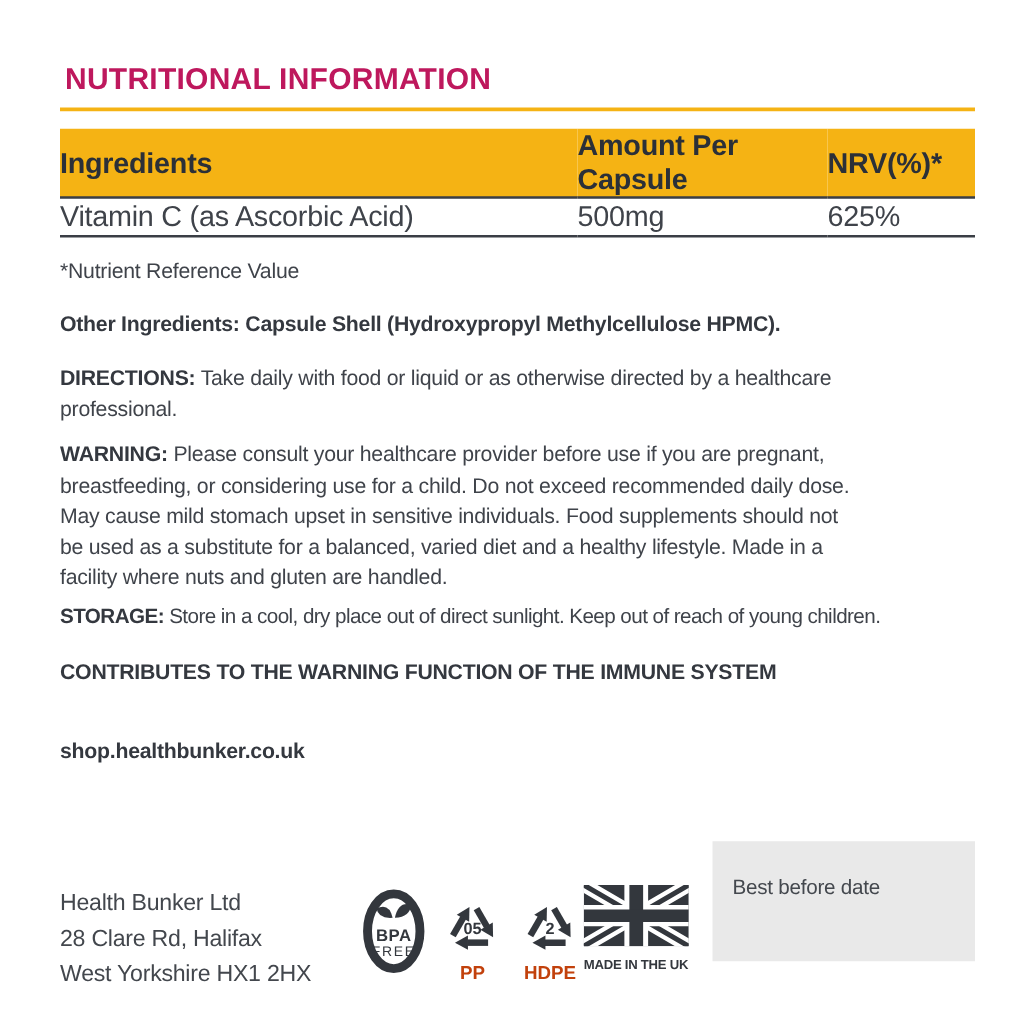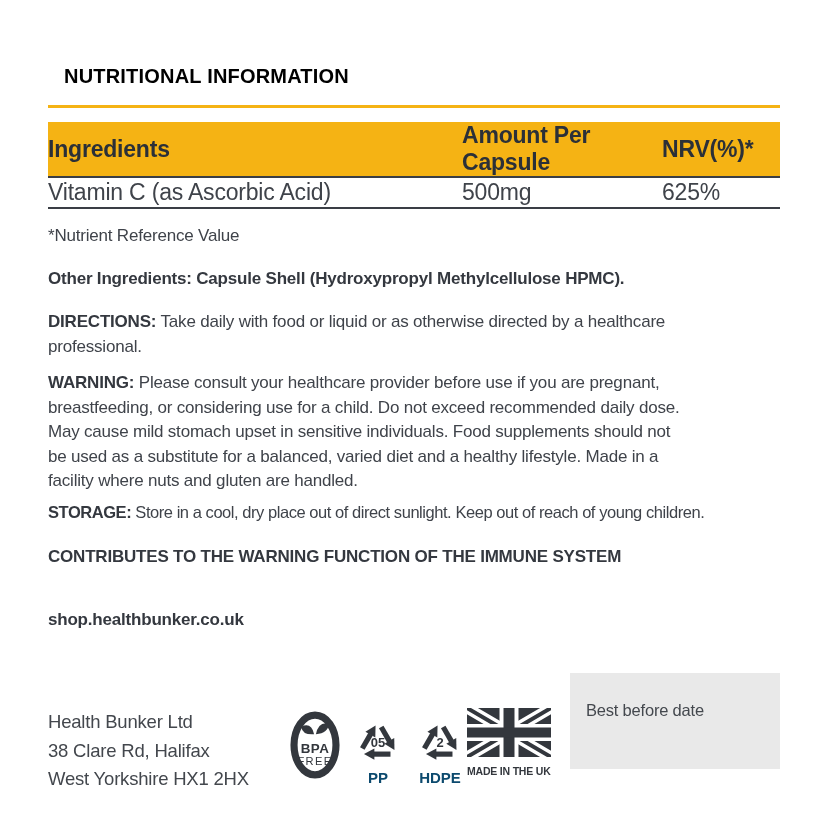--- a/index.html
+++ b/index.html
@@ -7,23 +7,23 @@
     position:relative;
     width:827px;height:827px;
     background:#ffffff;
     font-family:"Liberation Sans", sans-serif;
     color:#3F434A;
     box-sizing:border-box;
     padding:47px 47px 0 48px;
     overflow:hidden;
   }
   .title{
-    margin:16px;
-    font-size:20px;line-height:26px;font-weight:700;
-    color:#000000;letter-spacing:.2px;
+    margin:4px;
+    font-size:24px;line-height:26px;font-weight:700;
+    color:#be185d;letter-spacing:.2px;
   }
   .title-rule{height:3px;background:#F5B314;margin-top:9px;}
   p{margin:0;}
   .body-text{
     font-size:17px;line-height:24.5px;letter-spacing:-0.2px;color:#3F434A;
     white-space:pre-line;
   }
   .lead{font-weight:700;color:#34383F;}
   .serving{margin-top:12px;}
   .nutri-table{
@@ -50,21 +50,21 @@
   
   .address{
     position:absolute;left:48px;top:708px;
     font-size:18.5px;line-height:28.5px;letter-spacing:-0.2px;
     color:#43474D;white-space:pre-line;
   }
   .bpa-icon{position:absolute;left:290px;top:711px;}
   .recycle-group{position:absolute;text-align:center;}
   .recycle-pp{left:351px;top:712px;width:54px;}
   .recycle-hdpe{left:413px;top:712px;width:54px;}
-  .recycle-label{font-size:15px;font-weight:700;color:#0c4a6e;margin-top:1px;letter-spacing:0;}
+  .recycle-label{font-size:15px;font-weight:700;color:#c2410c;margin-top:1px;letter-spacing:0;}
   .uk-group{position:absolute;left:467px;top:708px;width:86px;text-align:left;}
   .uk-label{font-size:10.5px;font-weight:700;color:#33373D;margin-top:4px;letter-spacing:-0.2px;white-space:nowrap;}
   .best-before-box{
     position:absolute;left:570px;top:673px;width:210px;height:96px;
     background:#E9E9E9;box-sizing:border-box;padding:28px 16px;
   }
   .best-before-text{font-size:16.5px;color:#44484E;letter-spacing:-0.2px;}
 </style>
 </head>
 <body>
@@ -110,21 +110,21 @@
 be used as a substitute for a balanced, varied diet and a healthy lifestyle. Made in a
 facility where nuts and gluten are handled.</span></p>
 
   <p class="body-text storage"><span class="lead">STORAGE:</span><span> Store in a cool, dry place out of direct sunlight. Keep out of reach of young children.</span></p>
 
   <p class="body-text claim">CONTRIBUTES TO THE WARNING FUNCTION OF THE IMMUNE SYSTEM</p>
 
   <p class="body-text website">shop.healthbunker.co.uk</p>
 
   <div class="address">Health Bunker Ltd
-38 Clare Rd, Halifax
+28 Clare Rd, Halifax
 West Yorkshire HX1 2HX</div>
 
   <svg class="bpa-icon" width="50" height="68" viewBox="0 0 56 76">
     <ellipse cx="28" cy="38" rx="23.5" ry="33.5" fill="none" stroke="#33373D" stroke-width="8"></ellipse>
     <path d="M27 26 Q 14 27 12.5 17.5 Q 24 12 27 26 Z" fill="#33373D"></path>
     <path d="M29 26 Q 32 11 43.5 14 Q 43 25 29 26 Z" fill="#33373D"></path>
     <text x="28" y="47" text-anchor="middle" font-family="Liberation Sans, sans-serif" font-size="15" font-weight="800" fill="#33373D" letter-spacing="0.5">BPA</text>
     <text x="28" y="60" text-anchor="middle" font-family="Liberation Sans, sans-serif" font-size="12.5" font-weight="400" fill="#33373D" letter-spacing="1.5">FREE</text>
   </svg>
 

